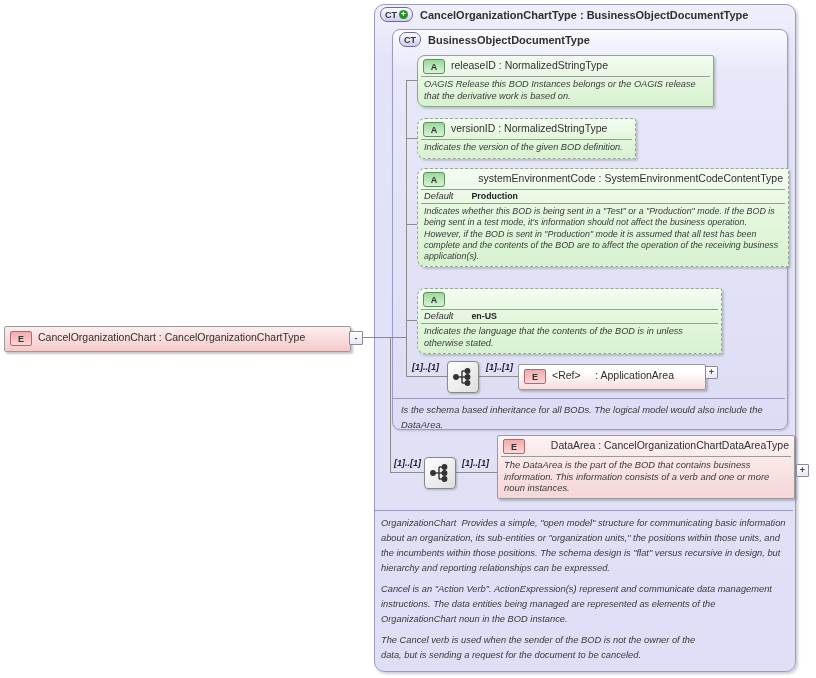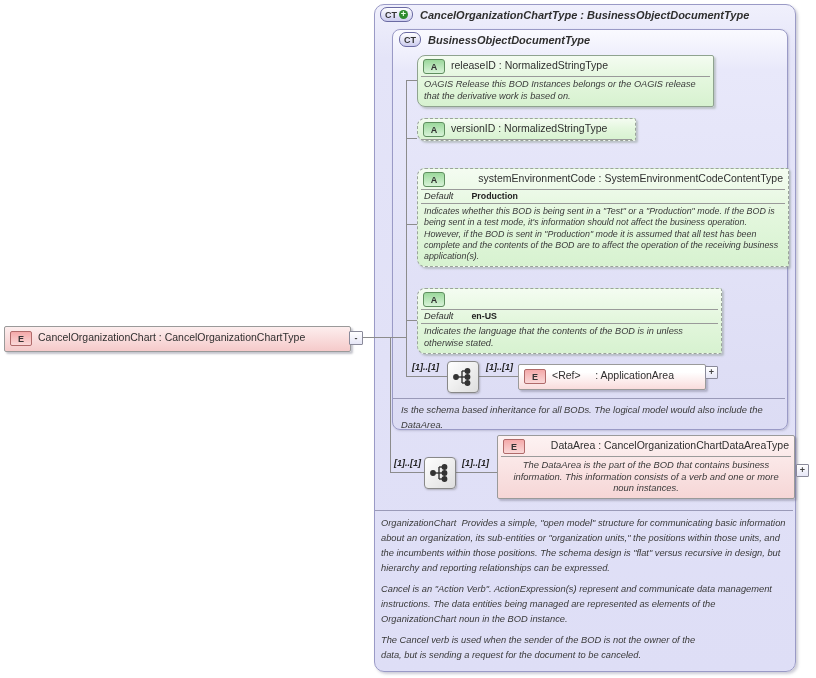--- a/index.html
+++ b/index.html
@@ -12,21 +12,21 @@
     position:absolute;border:1px solid #9a9ac6;border-radius:10px;
     background:linear-gradient(180deg,#f0f0fc 0%,#e4e4f8 8%,#dedef6 100%);
     box-shadow:2px 2px 3px rgba(110,110,140,.35);z-index:0;
   }
   .type-box.inner{
     border-radius:8px;
     background:linear-gradient(180deg,#fafaff 0%,#e8e8fa 10%,#dcdcf4 100%);
     box-shadow:1px 1px 2px rgba(110,110,140,.3);
   }
   .hdr{position:absolute;display:flex;align-items:center;gap:7px;z-index:3;}
-  .hdr .title{font-weight:bold;font-size:11px;color:#2f2f2f;white-space:nowrap;font-style:italic;}
+  .hdr .title{font-weight:bold;font-size:11px;color:#2f2f2f;white-space:nowrap;}
   
   .badge{display:inline-flex;align-items:center;justify-content:center;
     font-weight:bold;font-size:9px;color:#333;flex:0 0 auto;}
   .badge.ct{height:13px;padding:0 4px;border:1px solid #6a6aa2;border-radius:7px;
     background:linear-gradient(180deg,#ffffff,#cdcdef);gap:2px;}
   .badge.ct .plus-dot{width:9px;height:9px;border-radius:50%;background:#2e8b2e;
     color:#eaffea;font-size:9px;line-height:9px;display:inline-flex;
     align-items:center;justify-content:center;}
   .badge.e{width:20px;height:13px;border:1px solid #b06a6a;border-radius:2px;
     background:linear-gradient(180deg,#f4a9a9,#fad8d8);}
@@ -118,20 +118,21 @@
     <div class="sep"></div>
     <div class="doc">OAGIS Release this BOD Instances belongs or the OAGIS release that the derivative work is based on.</div>
   </div>
 
   <div class="attr-box optional" style="left:417px;top:118px;width:217px;">
     <div class="trow">
       <span class="badge a">A</span>
       <span class="label">versionID : NormalizedStringType</span>
     </div>
     <div class="sep"></div>
+    <div class="doc">Indicates the version of the given BOD definition.</div>
   </div>
 
   <div class="attr-box optional" style="left:417px;top:168px;width:370px;">
     <div class="trow">
       <span class="badge a">A</span>
       <span class="label wrap">systemEnvironmentCode : SystemEnvironmentCodeContentType</span>
     </div>
     <div class="sep"></div>
     <div class="defrow">
       <span class="dlabel">Default</span>
@@ -200,21 +201,21 @@
       </g>
     </svg>
   </div>
   <div class="card" style="left:462px;top:458px;">[1]..[1]</div>
   <div class="elem-box dataarea" style="left:497px;top:435px;width:296px;">
     <div class="trow">
       <span class="badge e">E</span>
       <span class="label wrap">DataArea : CancelOrganizationChartDataAreaType</span>
     </div>
     <div class="sep"></div>
-    <div class="doc" style="font-size:9.4px;text-align:center;">The DataArea is the part of the BOD that contains business information. This information consists of a verb and one or more noun instances.</div>
+    <div class="doc" style="font-size:9.4px;">The DataArea is the part of the BOD that contains business information. This information consists of a verb and one or more noun instances.</div>
   </div>
   <div class="toggle" style="left:796px;top:464px;width:11px;height:11px;">+</div>
 
   <div class="hline" style="left:375px;top:510px;width:418px;background:#9a9ab8;"></div>
   <div class="freedoc" style="left:381px;top:516px;width:406px;">
     <p>OrganizationChart  Provides a simple, "open model" structure for communicating basic information about an organization, its sub-entities or "organization units," the positions within those units, and the incumbents within those positions. The schema design is "flat" versus recursive in design, but hierarchy and reporting relationships can be expressed.</p>
     <p>Cancel is an "Action Verb". ActionExpression(s) represent and communicate data management instructions. The data entities being managed are represented as elements of the OrganizationChart noun in the BOD instance.</p>
     <p>The Cancel verb is used when the sender of the BOD is not the owner of the
 data, but is sending a request for the document to be canceled.</p>
   </div>

